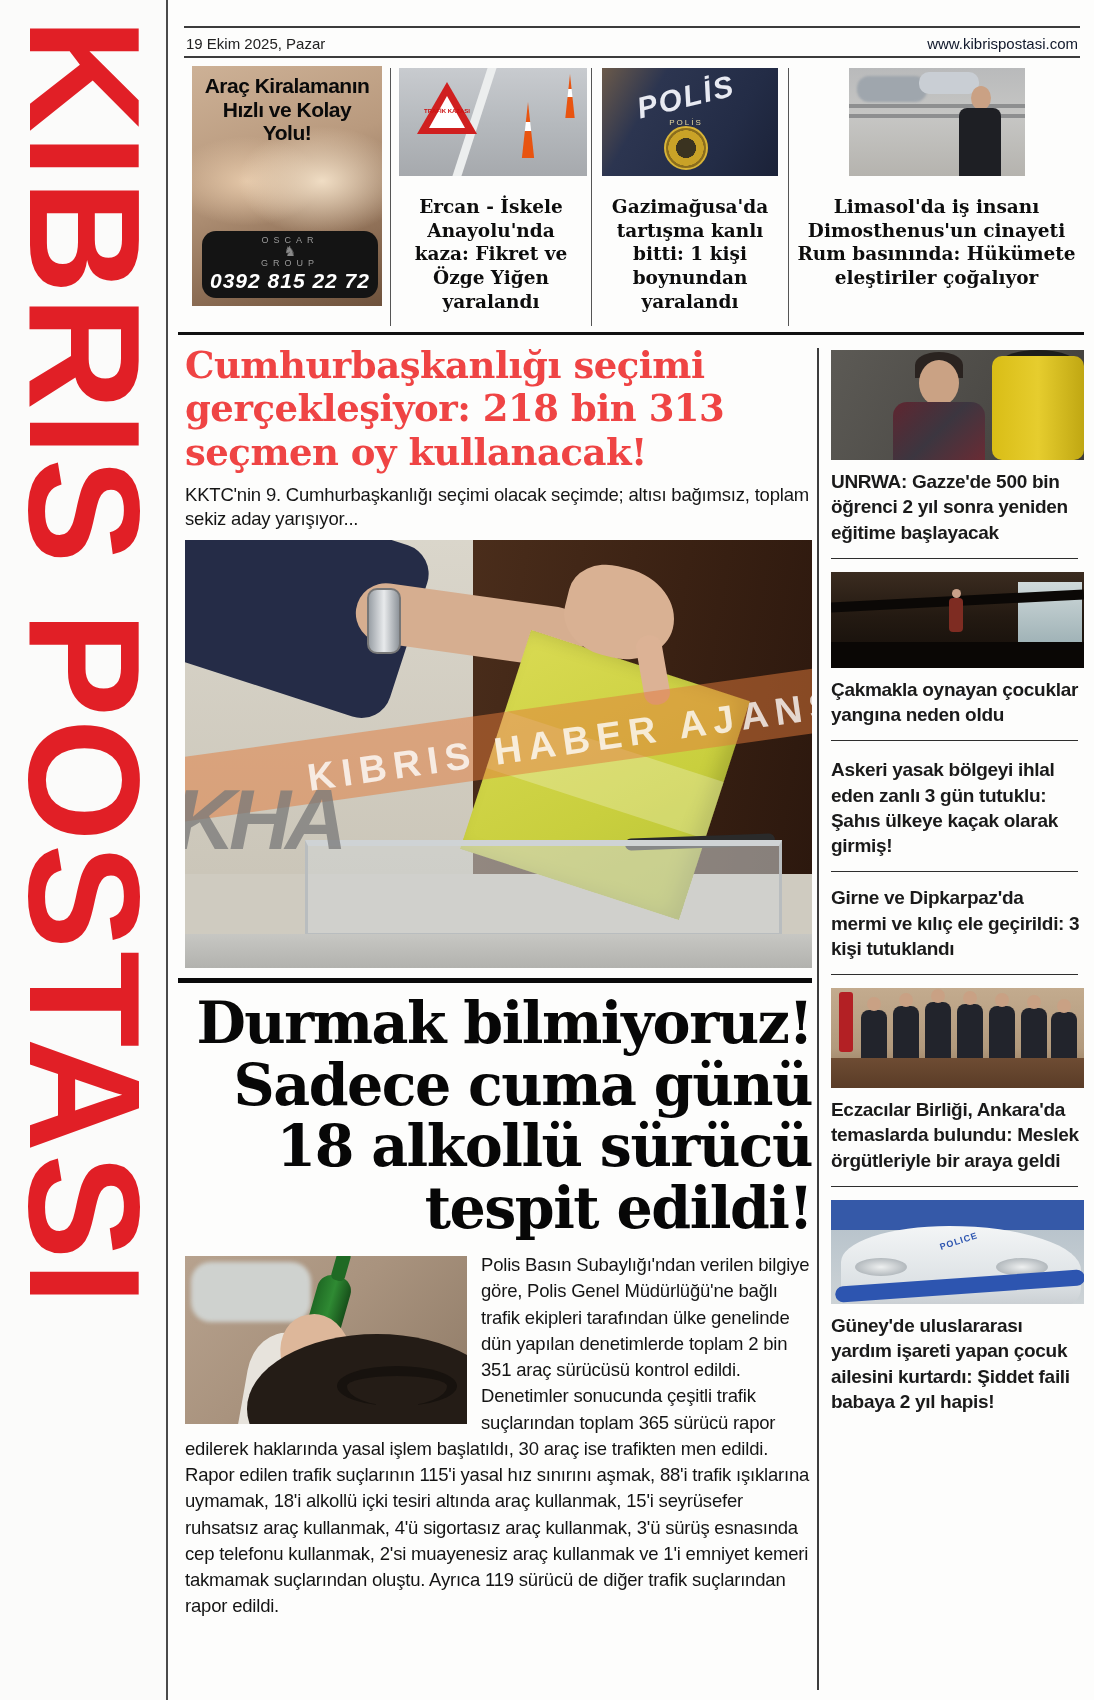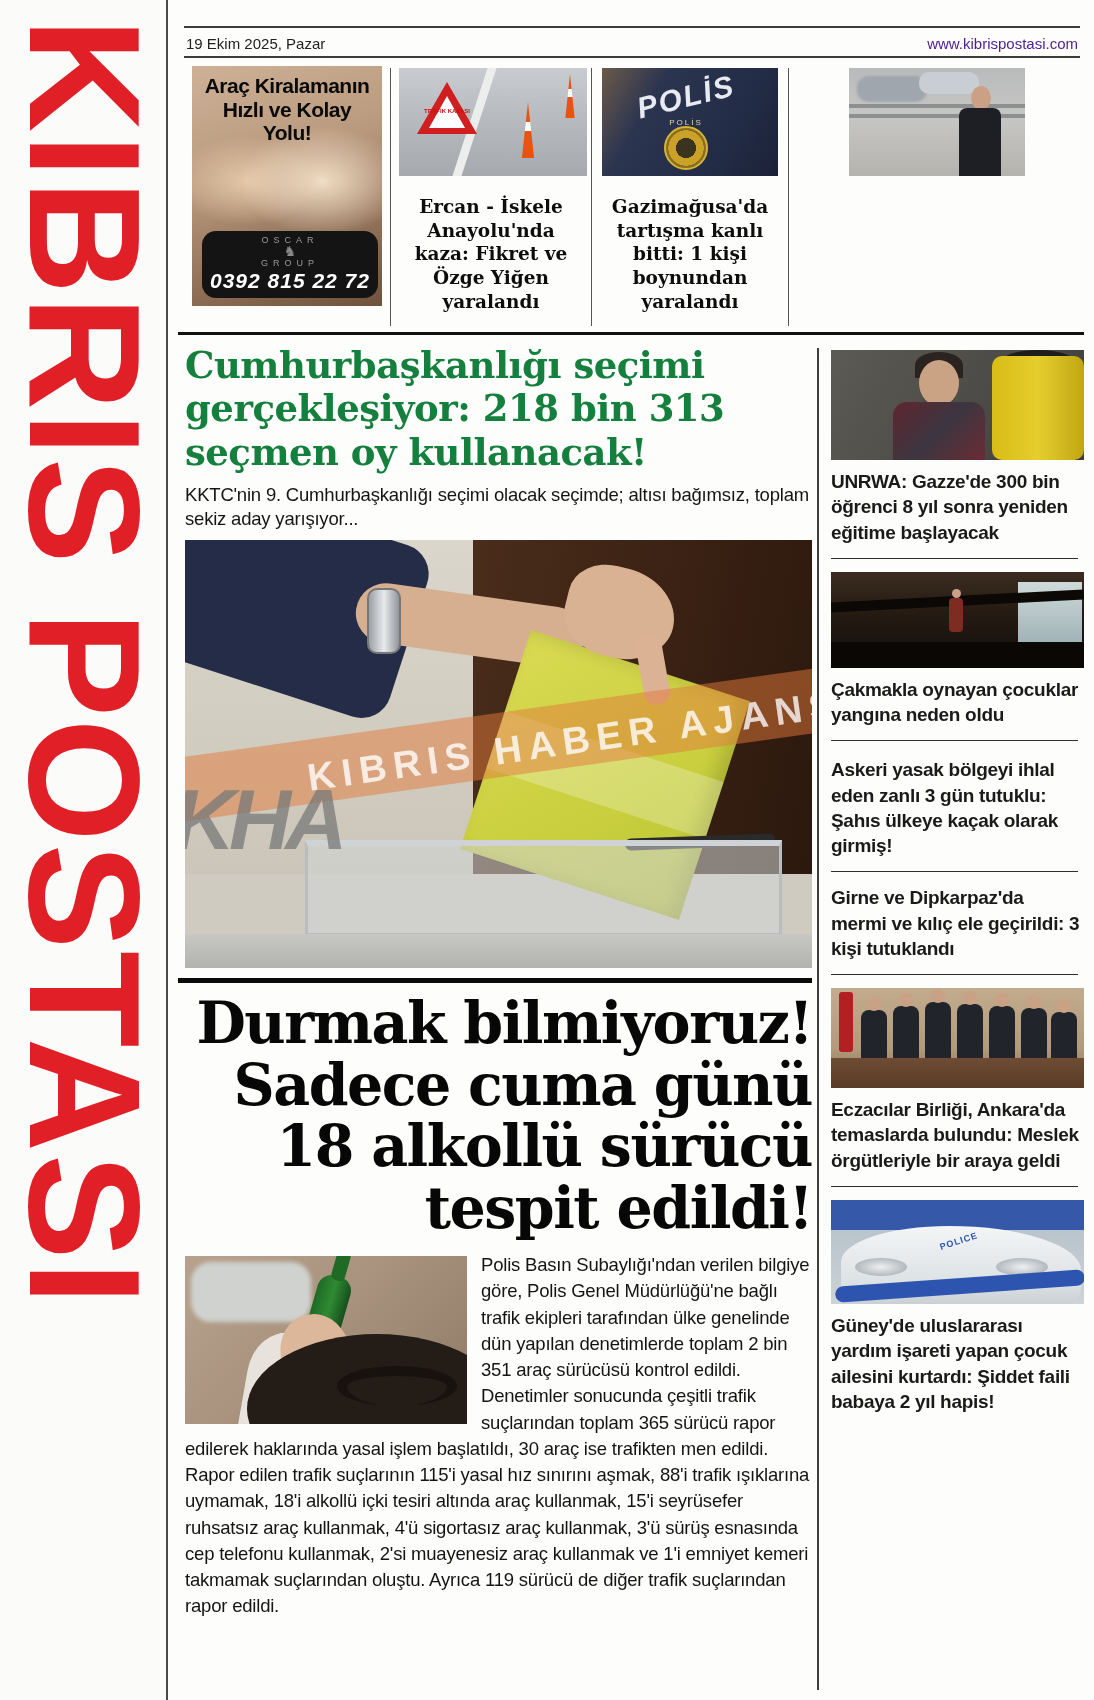--- a/index.html
+++ b/index.html
@@ -13,21 +13,21 @@
         font-family:"Liberation Sans",sans-serif;font-weight:bold;font-size:158px;line-height:130px;
         letter-spacing:2px;color:#e11f26;white-space:nowrap;}
   .barcode{position:absolute;left:24px;top:1342px;width:144px;height:58px;background:#fff;}
   .barcode .bars{position:absolute;left:4px;top:2px;right:4px;height:40px;
         background:repeating-linear-gradient(90deg,#111 0 2px,#fff 2px 4px,#111 4px 5px,#fff 5px 8px,#111 8px 11px,#fff 11px 13px);}
   .barcode .digits{position:absolute;left:0;right:0;bottom:2px;text-align:center;
         font-family:"DejaVu Sans Mono","Liberation Mono",monospace;font-size:10.5px;letter-spacing:3px;color:#111;}
   
   .hdr{position:absolute;left:184px;top:26px;width:896px;height:32px;border-top:2px solid #3c3c3c;border-bottom:2px solid #3c3c3c;}
   .hdr .date{position:absolute;left:2px;top:7px;font-size:15px;color:#222;}
-  .hdr .site{position:absolute;right:2px;top:7px;font-size:15px;color:#4c1d95;}
+  .hdr .site{position:absolute;right:2px;top:7px;font-size:15px;color:#0f172a;}
   
   .strip{position:absolute;left:184px;top:66px;width:900px;height:262px;display:flex;}
   .strip .col{position:relative;padding:0 8px;}
   .strip .vsep{width:0;border-left:1.5px solid #555;margin:2px 0;}
   .brief-head{font-family:"DejaVu Serif","Liberation Serif",serif;font-weight:bold;font-size:18.5px;
         line-height:1.28;text-align:center;color:#0d0d0d;margin-top:19px;}
   .bphoto{position:relative;overflow:hidden;height:108px;margin:2px auto 0;}
   
   .ad{width:206px;}
   .ad-photo{position:relative;width:100%;height:240px;overflow:hidden;
@@ -67,21 +67,21 @@
   .rail{position:absolute;left:0;right:0;height:4px;background:#8e8f90;}
   .car-blur{position:absolute;left:8px;top:8px;width:70px;height:26px;border-radius:12px;background:#9fa6ad;filter:blur(1px);}
   .car-blur2{position:absolute;left:70px;top:4px;width:60px;height:22px;border-radius:10px;background:#c9ced4;}
   .man-head{position:absolute;right:34px;top:18px;width:20px;height:24px;border-radius:50%;background:#caa184;}
   .man-body{position:absolute;right:24px;top:40px;width:42px;height:70px;border-radius:8px 8px 0 0;background:#1e1f24;}
   
   .rule-full{position:absolute;left:178px;top:332px;width:906px;height:3px;background:#111;}
   .rule-thick{position:absolute;left:178px;top:978px;width:634px;height:5px;background:#0a0a0a;}
   
   .lead-head{position:absolute;left:185px;top:344px;width:640px;font-family:"DejaVu Serif","Liberation Serif",serif;
-        font-weight:bold;font-size:37px;line-height:1.17;letter-spacing:-0.5px;color:#15803d;}
+        font-weight:bold;font-size:37px;line-height:1.17;letter-spacing:-0.5px;color:#ef4444;}
   .lead-sub{position:absolute;left:185px;top:483px;width:630px;font-size:18.5px;line-height:1.32;color:#151515;letter-spacing:-0.2px;}
   .lead-photo{position:absolute;left:185px;top:540px;width:627px;height:428px;overflow:hidden;background:#cfcbc0;}
   .wall{position:absolute;left:0;top:0;width:46%;height:78%;background:linear-gradient(180deg,#dad6cb,#cbc6b9);}
   .darkbg{position:absolute;left:46%;top:0;right:0;height:78%;background:linear-gradient(100deg,#4a2d1b 0%,#3a2113 55%,#2c180e 100%);}
   .sleeve{position:absolute;left:-30px;top:-30px;width:260px;height:180px;transform:rotate(18deg);
         background:#252c47;border-radius:30px;}
   .arm{position:absolute;left:170px;top:55px;width:230px;height:60px;transform:rotate(8deg);
         background:linear-gradient(180deg,#dcb априори,#d2a88b);background:#d6ae90;border-radius:30px;}
   .watch{position:absolute;left:182px;top:48px;width:34px;height:66px;border-radius:10px;
         background:linear-gradient(90deg,#9aa0a6,#e8eaec 50%,#8f959b);border:2px solid #777;}
@@ -211,20 +211,21 @@
 
     <div class="col" style="flex:1;">
       <div class="bphoto ph-limasol" style="width:176px;">
         <div class="car-blur"></div>
         <div class="car-blur2"></div>
         <div class="rail" style="top:36px;"></div>
         <div class="rail" style="top:46px;"></div>
         <div class="man-head"></div>
         <div class="man-body"></div>
       </div>
+      <div class="brief-head">Limasol'da iş insanı Dimosthenus'un cinayeti Rum basınında: Hükümete eleştiriler çoğalıyor</div>
     </div>
   </div>
 
   <div class="rule-full"></div>
 
   <div class="lead-head">Cumhurbaşkanlığı seçimi gerçekleşiyor: 218 bin 313 seçmen oy kullanacak!</div>
   <div class="lead-sub">KKTC'nin 9. Cumhurbaşkanlığı seçimi olacak seçimde; altısı bağımsız, toplam sekiz aday yarışıyor...</div>
 
   <div class="lead-photo">
     <div class="wall"></div>
@@ -269,21 +270,21 @@
   <div class="sidebar">
 
     <div>
       <div class="sb-photo ph-child">
         <div class="bin-top"></div>
         <div class="bin"></div>
         <div class="child-hair"></div>
         <div class="child-head"></div>
         <div class="child-body"></div>
       </div>
-      <div class="sb-head">UNRWA: Gazze'de 300 bin öğrenci 8 yıl sonra yeniden eğitime başlayacak</div>
+      <div class="sb-head">UNRWA: Gazze'de 500 bin öğrenci 2 yıl sonra yeniden eğitime başlayacak</div>
     </div>
     <div class="sb-sep"></div>
 
     <div>
       <div class="sb-photo ph-burnt" style="height:96px;">
         <div class="burn-win"></div>
         <div class="burn-beam"></div>
         <div class="burn-fig"></div>
         <div class="burn-floor"></div>
       </div>

